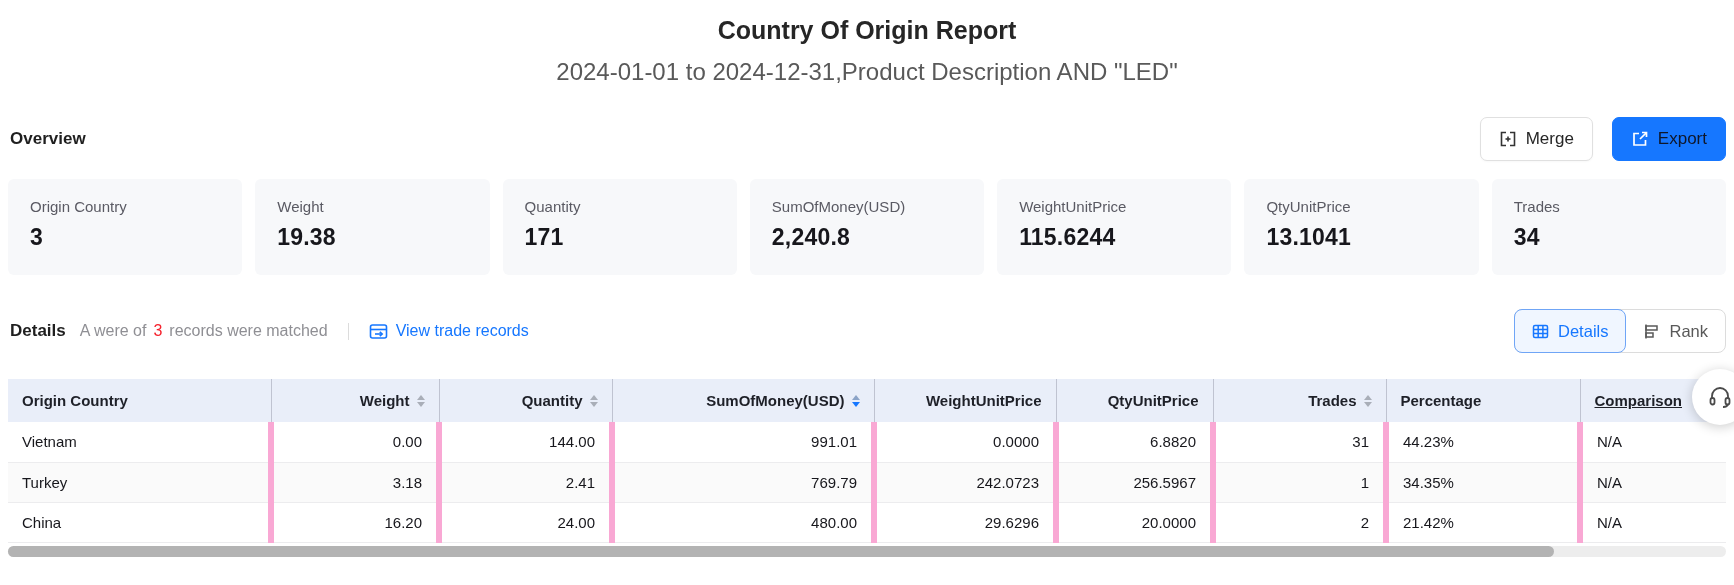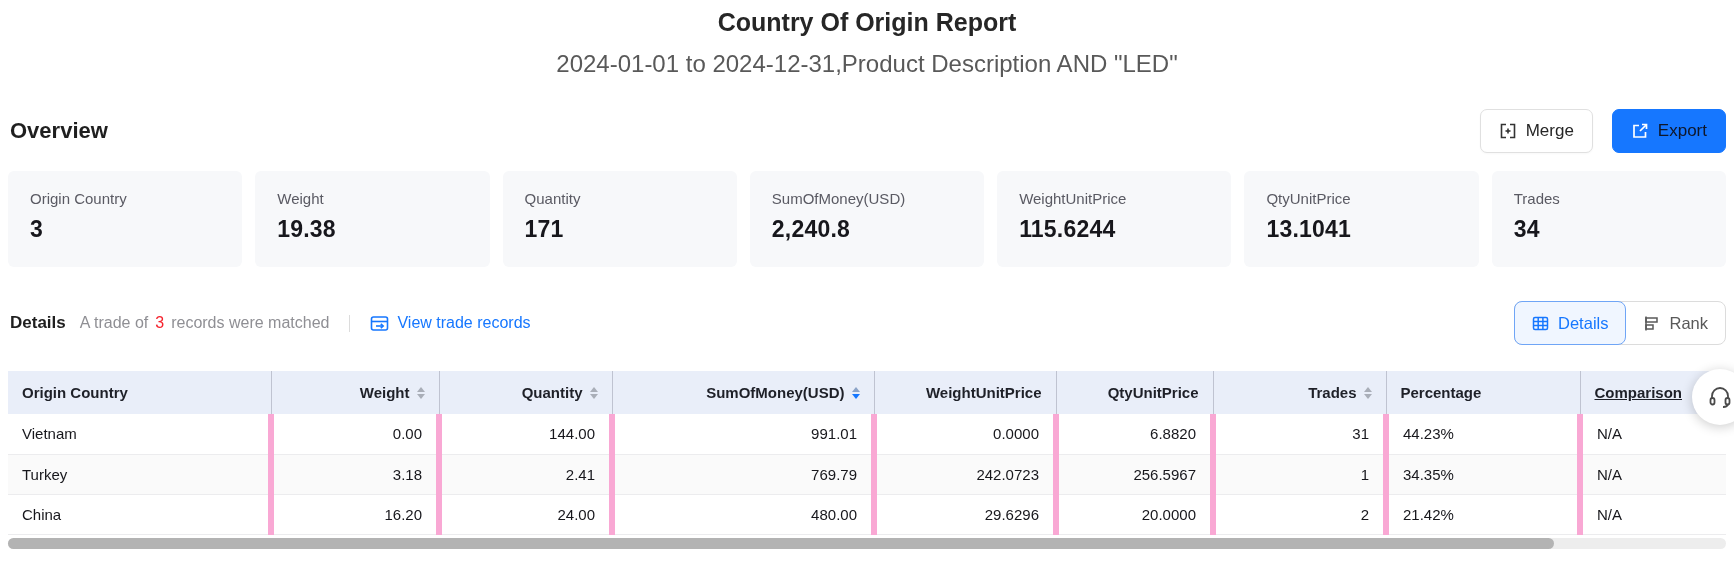--- a/index.html
+++ b/index.html
@@ -1,26 +1,26 @@
 <!DOCTYPE html>
 <html style="--accent: #1677ff;"><head>
 <meta charset="utf-8">
 <style>
   * { box-sizing: border-box; margin: 0; padding: 0; }
   html,body { width:1734px; height:585px; overflow:hidden; background:#fff;
     font-family:"Liberation Sans", sans-serif; color:#1f1f1f; position:relative; }
 
   .page { width:100%; height:100%; position:relative; padding:0 8px; }
 
-  .report-title { text-align:center; padding-top:8px; font-size:25px; font-weight:600; color:#262626; }
+  .report-title { text-align:center; padding-top:16px; font-size:25px; font-weight:600; color:#262626; }
   .report-subtitle { text-align:center; margin-top:13px; font-size:24px; color:#595959; }
 
   .section-row { display:flex; align-items:center; justify-content:space-between; }
   .overview-row { margin-top:31px; padding-left:2px; }
-  .section-heading { font-size:22px; font-weight:700; color:#1f1f1f; }
+  .section-heading { font-size:17px; font-weight:700; color:#1f1f1f; }
 
   .actions { display:flex; gap:19px; }
   .btn { display:inline-flex; align-items:center; gap:9px; height:44px; padding:0 18px;
     font-size:17px; border-radius:7px; cursor:pointer; font-family:inherit; }
   .btn-merge { background:#fff; border:1px solid #e0e0e0; color:#262626; box-shadow:0 1px 2px rgba(0,0,0,.03); }
   .btn-export { background:var(--accent,#1677ff); border:1px solid var(--accent,#1677ff); color:#0f172a; }
 
   .cards { display:flex; gap:13px; margin-top:18px; }
   .card { flex:1 1 0; background:#f7f8fa; border-radius:6px; padding:19px 22px; height:96px; }
   .card-label { font-size:15px; color:#5a5a63; }
@@ -138,21 +138,21 @@
     <div class="card">
       <div class="card-label">Trades</div>
       <div class="card-value">34</div>
     </div>
   </div>
 
   <div class="section-row details-row">
     <div class="details-left">
       <span class="details-heading">Details</span>
       <span class="match-summary">
-        <span>A trade of</span>
+        <span>A were of</span>
         <span class="match-count">3</span>
         <span>records were matched</span>
       </span>
       <span class="v-divider"></span>
       <a class="trade-link">
         <span>
           <svg width="19" height="17" viewBox="0 0 19 17" fill="none" stroke="#1677ff" stroke-width="1.6">
             <rect x="1.5" y="2" width="16" height="13" rx="2"></rect>
             <path d="M1.5 6.5 H17.5"></path>
             <path d="M6 11 H13"></path>

